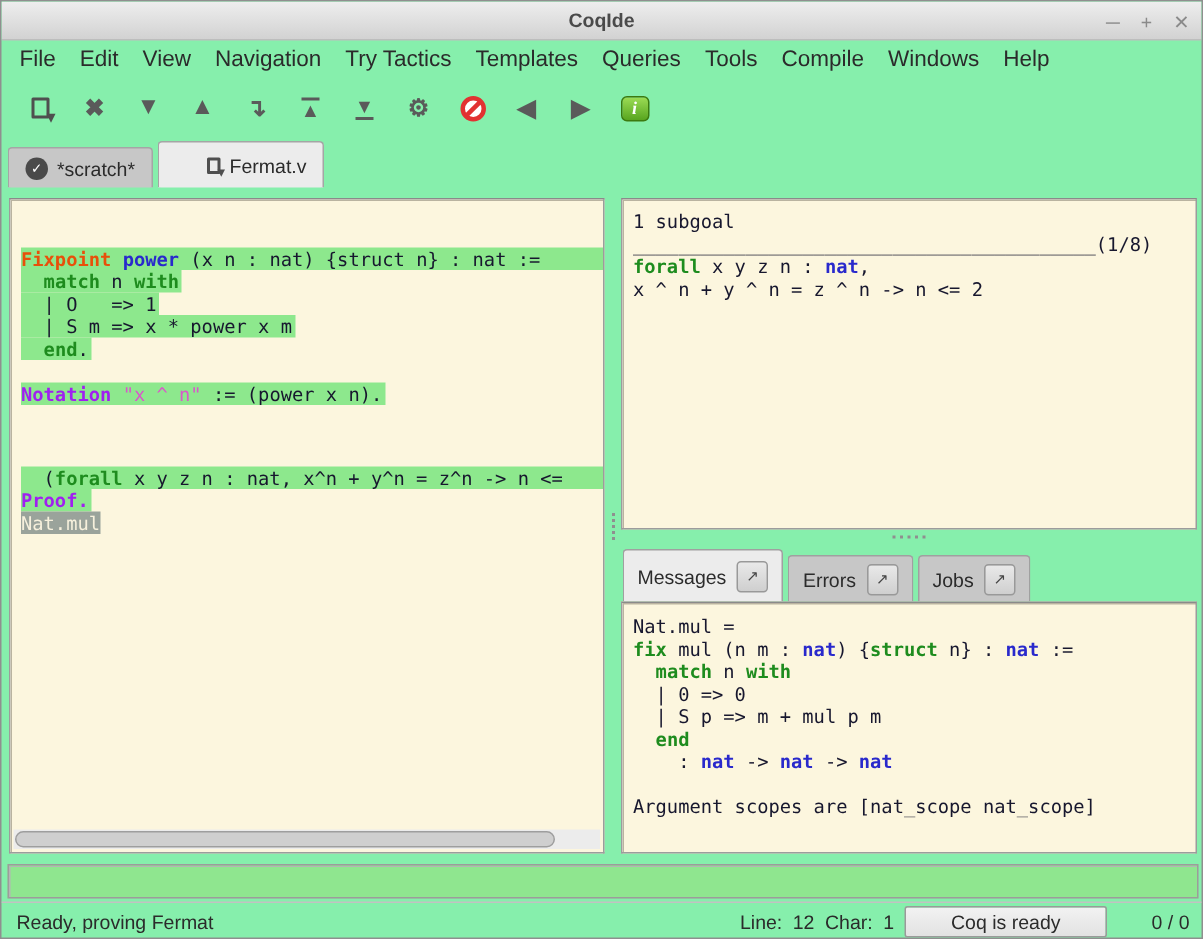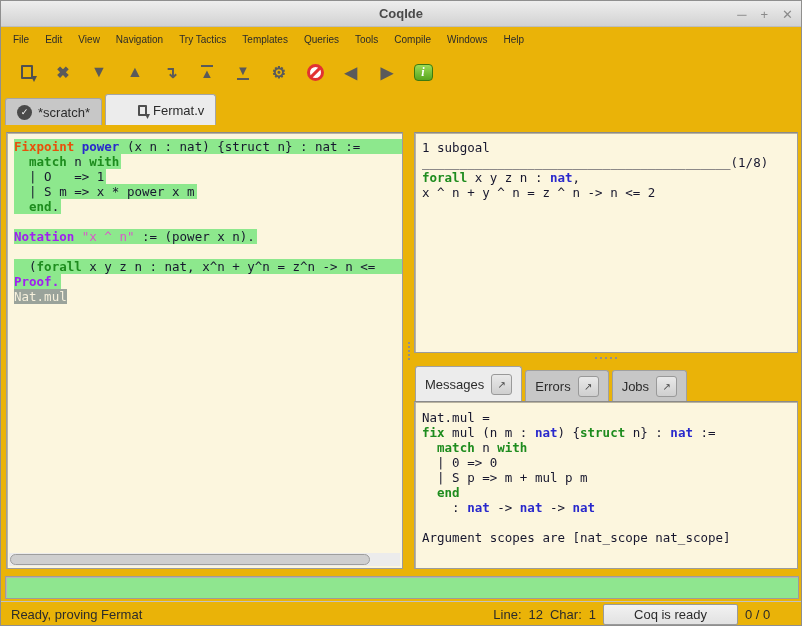--- a/index.html
+++ b/index.html
@@ -1,34 +1,34 @@
 <!DOCTYPE html>
 <html><head>
 <meta charset="utf-8">
 <style>
   * { margin:0; padding:0; box-sizing:border-box; }
   html,body { background:#b0b0b0; }
   .window {
     position:relative; width:802px; height:626px;
-    background:#eab308; border:1px solid #8f8f8f;
+    background:#86efac; border:1px solid #8f8f8f;
     font-family:"Liberation Sans", sans-serif;
     overflow:hidden;
   }
   
   .titlebar {
     height:26px; display:flex; align-items:center;
     background:linear-gradient(#eeeeee,#d2d2d2);
     border-bottom:1px solid #bdbdbd; position:relative;
   }
   .title { flex:1; text-align:center; font-size:13px; font-weight:bold; color:#4a4a4a; }
   .win-controls { position:absolute; right:8px; top:0; height:26px; display:flex; align-items:center; gap:14px; }
   .win-controls span { color:#8a8a8a; font-size:13px; cursor:default; }
   
   .menubar { height:24px; display:flex; align-items:center; padding-left:4px; }
-  .menu-item { padding:2px 8px; font-size:10px; color:#2b2b2b; }
+  .menu-item { padding:2px 8px; font-size:15px; color:#2b2b2b; }
   
   .toolbar { height:42px; display:flex; align-items:center; padding-left:8px; }
   .tbtn { width:36px; height:34px; display:flex; align-items:center; justify-content:center; }
   .glyph { font-size:16px; color:#5a5a5a; font-weight:bold; }
   .glyph.small { font-size:13px; }
   .bar-top { border-top:2px solid #5a5a5a; line-height:12px; display:inline-block; padding-top:1px; }
   .bar-bottom { border-bottom:2px solid #5a5a5a; line-height:12px; display:inline-block; padding-bottom:1px; }
   .ico-save { display:inline-block; width:12px; height:14px; border:2px solid #4f4f4f; border-radius:1px; position:relative; }
   .ico-save::after { content:"▾"; position:absolute; right:-6px; bottom:-8px; font-size:12px; color:#4f4f4f; }
   .ico-save.mini { width:9px; height:11px; }
@@ -65,39 +65,39 @@
   .mtab.active { background:#ececec; height:35px;text-align:right; }
   .detach { width:21px; height:21px; border:1px solid #999; border-radius:3px;
             background:linear-gradient(#e9e9e9,#cfcfcf); font-size:10px; color:#444;
             display:flex; align-items:center; justify-content:center; }
   .msg-pane { position:absolute; left:0; top:270px; width:384px; height:168px; }
   .msg-pane .code-area { height:auto; padding:8px 0 0 7px; }
   
   .cl { white-space:pre; line-height:15px; font-family:"DejaVu Sans Mono", monospace; font-size:12.5px; min-height:15px; }
   .cl .lbg { display:inline-block; min-height:15px; }
   .cl.proc .lbg { background:#8de88d; padding-right:2px; }
-  .cl.proc-full .lbg { background:#8de88d; display:block; width:100%; }
+  .cl.proc-full .lbg { background:#8de88d; display:block; width:100%;margin-top:26px; }
   .cl.sel .lbg { background:#9aa39b; }
   .tk-plain { color:#17172e; }
   .tk-kw { color:#e8500a; font-weight:bold; }
   .tk-decl { color:#a020f0; font-weight:bold; }
   .tk-name { color:#2929cc; font-weight:bold; }
   .tk-green { color:#1e8c1e; font-weight:bold; }
   .tk-str { color:#d959c9; }
   .tk-sel { color:#f6f0dc; }
   
   .progress-wrap { position:absolute; left:4px; top:575px; width:794px; height:23px;
                    border:1px solid #9c9c9c; box-shadow:inset 1px 1px 0 #b5b5b5; background:#8fe68f; }
   .statusbar { position:absolute; left:0; top:600px; width:802px; height:26px;
                border-top:1px solid #c2c2c2; display:flex; align-items:center;
                padding:0 10px; font-size:13px; color:#2b2b2b; }
   .status-right { margin-left:auto; display:flex; align-items:center; gap:7px; }
   .coq-state { border:1px solid #9a9a9a; border-radius:2px; background:linear-gradient(#f2f2f2,#e2e2e2);
                padding:2px 30px; font-size:13px; color:#2b2b2b; }
-  .counter { width:48px; text-align:left; }
+  .counter { width:48px; text-align:right; }
 </style>
 </head>
 <body>
 
 <div class="window">
 
   <div class="titlebar">
     <div class="title">CoqIde</div>
     <div class="win-controls">
       <span>─</span>

